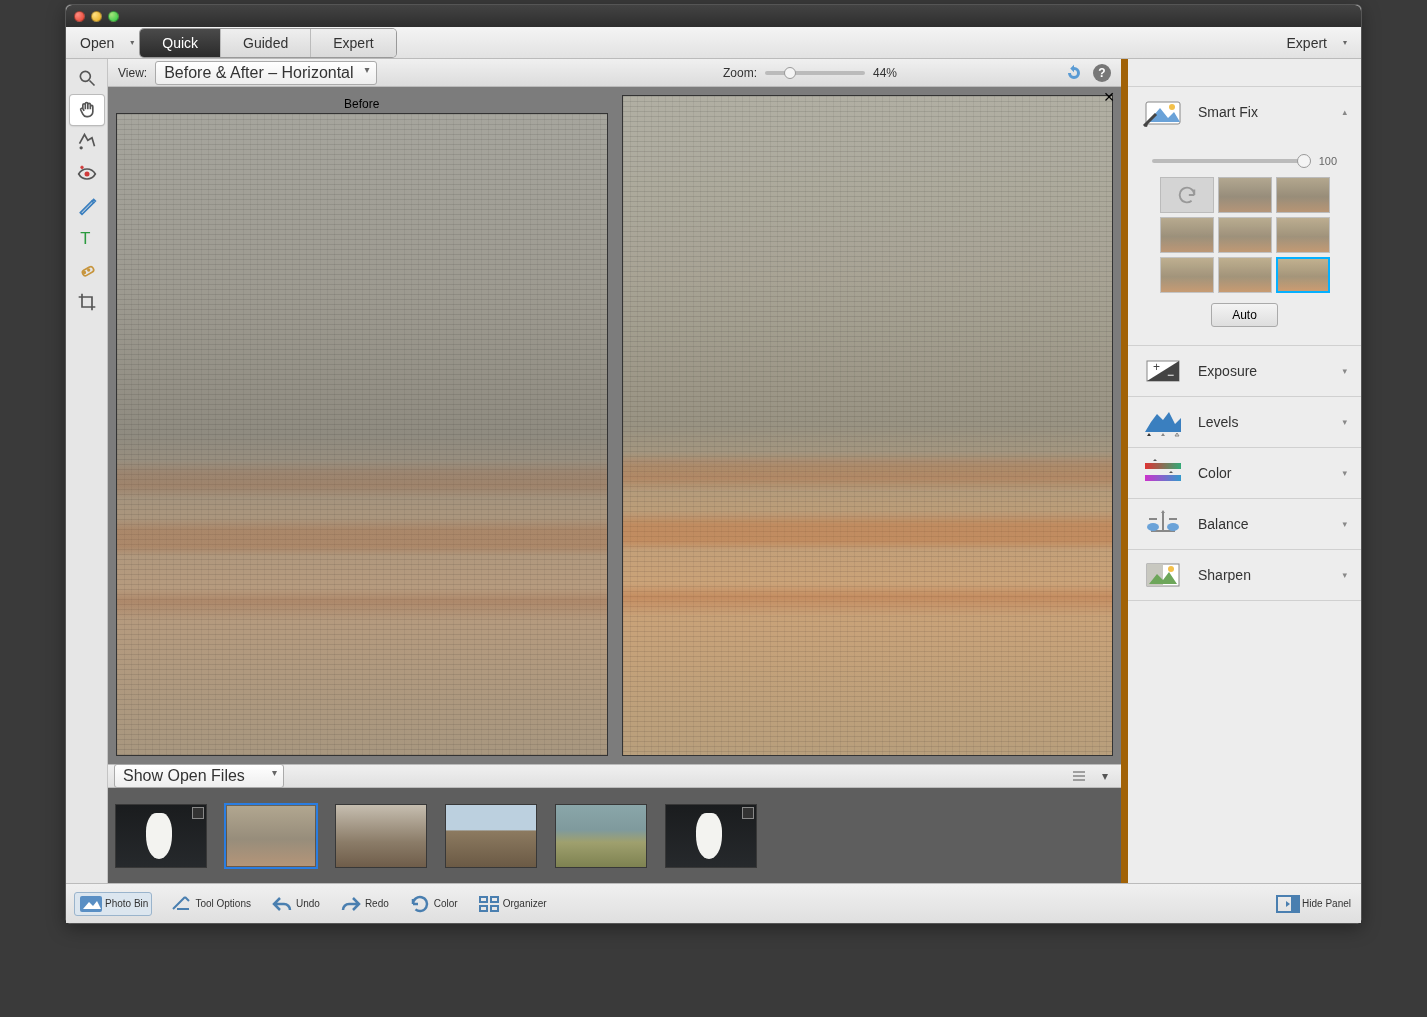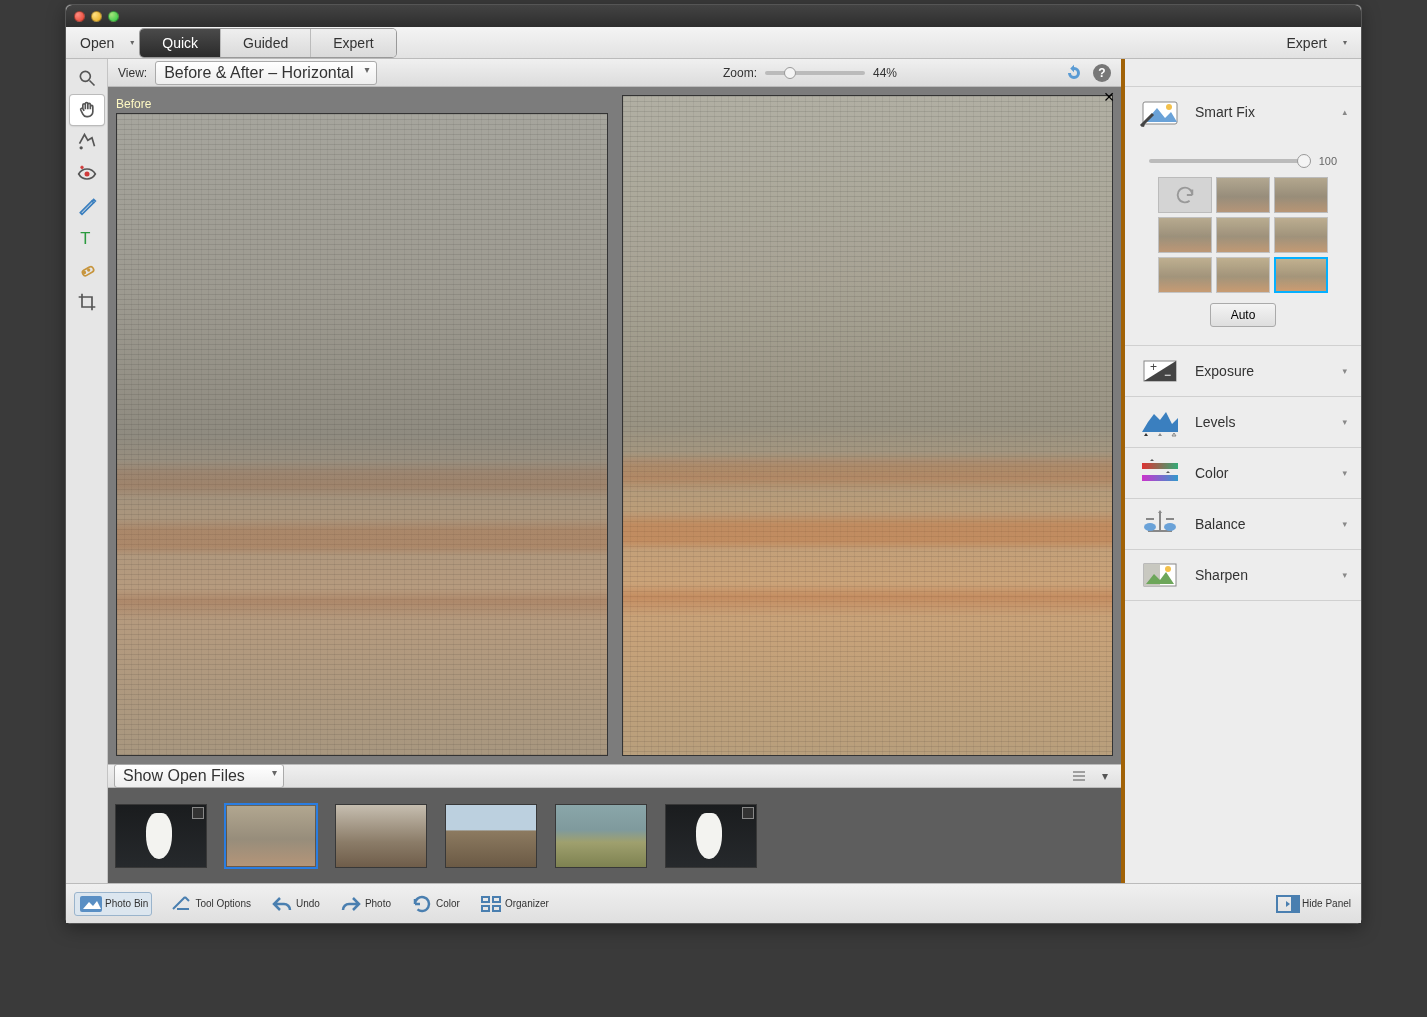--- a/index.html
+++ b/index.html
@@ -31,30 +31,30 @@
 .select-ctl { background:linear-gradient(#fff,#eee); border:1px solid #aaa; border-radius:3px; padding:2px 22px 2px 8px; font-size:16px; position:relative; min-width:170px;}
 .select-ctl::after{content:"▾"; position:absolute; right:6px; top:2px; font-size:10px; color:#666;}
 .opts-bar .slider { appearance:none; width:100px; height:4px; background:#bbb; border-radius:2px;}
 .opts-bar .slider::-webkit-slider-thumb{appearance:none;width:12px;height:12px;border-radius:50%;background:#f4f4f4;border:1px solid #999;}
 .rot-btn { width:22px;height:20px; display:flex;align-items:center;justify-content:center; color:#3a7fbf;}
 .help-btn{width:18px;height:18px;border-radius:50%;background:#777;color:#fff;font-size:12px;display:flex;align-items:center;justify-content:center;font-weight:bold;}
 .doc-area { flex:1; background:#7c7c7c; position:relative; min-height:0; display:flex; flex-direction:column;}
 .doc-close { position:absolute; right:6px; top:2px; font-size:14px; color:#000; z-index:2;}
 .ba-row { flex:1; display:flex; padding:8px; gap:14px; min-height:0;}
 .ba-pane { flex:1; display:flex; flex-direction:column; min-width:0;}
-.ba-label { font-size:12px; color:#fef9c3; padding:2px 0;}
+.ba-label { font-size:12px; color:#000000; padding:2px 0;text-align:center;}
 .ba-img { flex:1; border:1px solid #333; position:relative; overflow:hidden;}
 .photo-bin-bar { height:24px; background:linear-gradient(#f0f0f0,#e0e0e0); border-top:1px solid #bbb; border-bottom:1px solid #bbb; display:flex; align-items:center; padding:0 6px; font-size:12px; color:#333; gap:6px;}
 .photo-bin-bar .spacer{flex:1;}
 .icon-btn-sm{width:20px;height:18px;display:flex;align-items:center;justify-content:center;color:#555;}
 .photo-bin { height:95px; background:#5e5e5e; display:flex; align-items:center; padding:6px 8px; gap:20px; overflow:hidden;}
 .thumb { width:90px; height:62px; position:relative; box-shadow:0 0 0 1px rgba(0,0,0,.4);}
 .thumb.sel { box-shadow:0 0 0 2px #2a7de1, 0 0 0 1px rgba(0,0,0,.4) inset;}
 .thumb .badge{position:absolute;top:2px;right:2px;width:12px;height:12px;background:#333;border:1px solid #888;}
-.right-panel { width:240px; background:#ededed; border-left:4px solid #a16207; display:flex; flex-direction:column;}
+.right-panel { width:240px; background:#ededed; border-left:7px solid #a16207; display:flex; flex-direction:column;}
 .adjustment { border-bottom:1px solid #d0d0d0;}
 .adj-header { height:50px; display:flex; align-items:center; gap:14px; padding:0 14px; font-size:14px; color:#333; cursor:default;}
 .adj-header .chev { margin-left:auto; font-size:9px; color:#888;}
 .adj-icon { width:42px;height:36px; display:flex; align-items:center; justify-content:center;}
 .adj-body { padding:6px 14px 14px;}
 .sf-slider-row { display:flex; align-items:center; gap:8px; margin:12px 10px 10px;}
 .sf-slider { flex:1; appearance:none; height:4px; background:#bbb; border-radius:2px;}
 .sf-slider::-webkit-slider-thumb{appearance:none;width:14px;height:14px;border-radius:50%;background:#f4f4f4;border:1px solid #999;}
 .sf-grid { display:grid; grid-template-columns:repeat(3,54px); gap:4px; justify-content:center; margin:4px 0 10px;}
 .sf-cell { width:54px;height:36px; border:1px solid #bbb; position:relative;}
@@ -379,21 +379,21 @@
           </svg>
         </div>
       <span>Undo</span>
     </div>
     <div class="bb-item">
       <div class="bi-icon">
           <svg width="22" height="18" viewBox="0 0 22 18" fill="none" stroke="#4a7fb0" stroke-width="2.5">
             <path d="M13 3l6 6-6 6M19 9H9a6 6 0 00-6 6"></path>
           </svg>
         </div>
-      <span>Photo</span>
+      <span>Redo</span>
     </div>
     <div class="bb-item">
       <div class="bi-icon">
           <svg width="22" height="18" viewBox="0 0 22 18" fill="none" stroke="#4a7fb0" stroke-width="2.5">
             <path d="M4 9a7 7 0 1 1 2.5 5.4M4 9V4m0 5h5"></path>
           </svg>
         </div>
       <span>Color</span>
     </div>
     <div class="bb-item">

